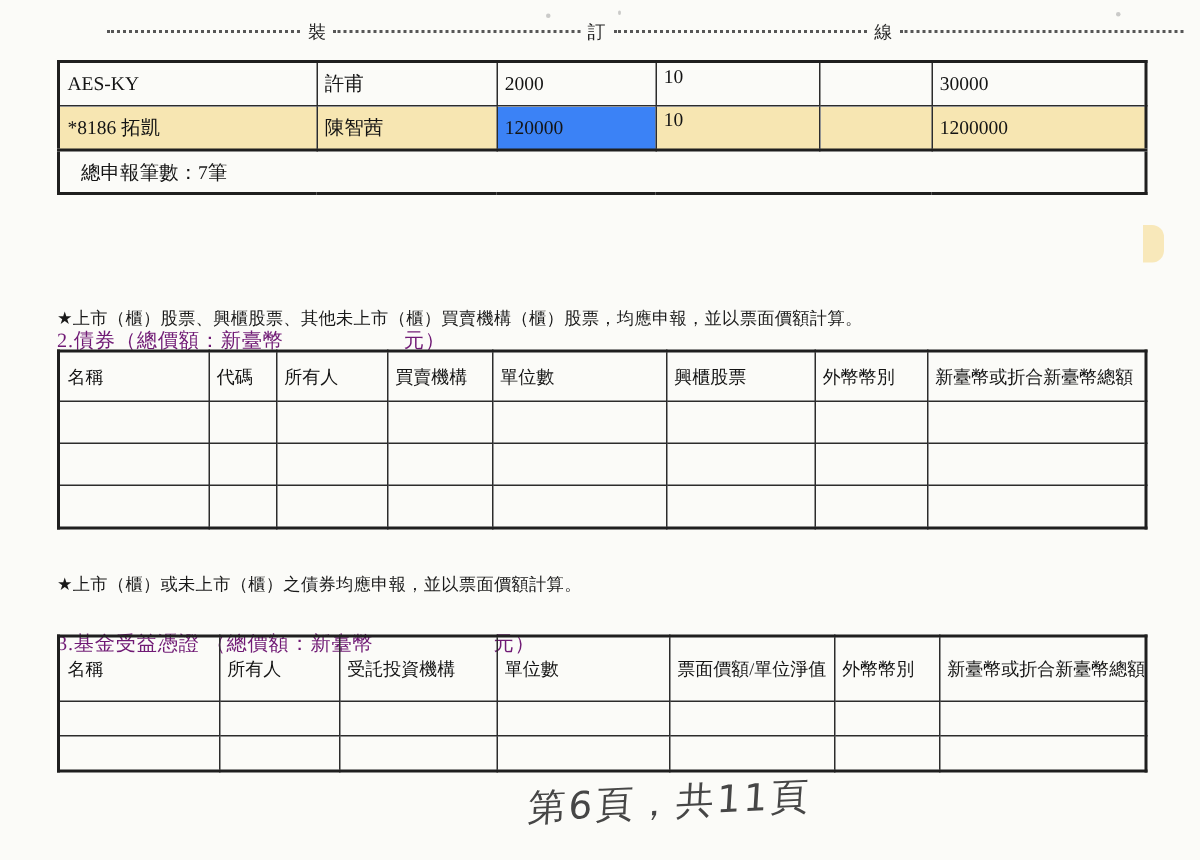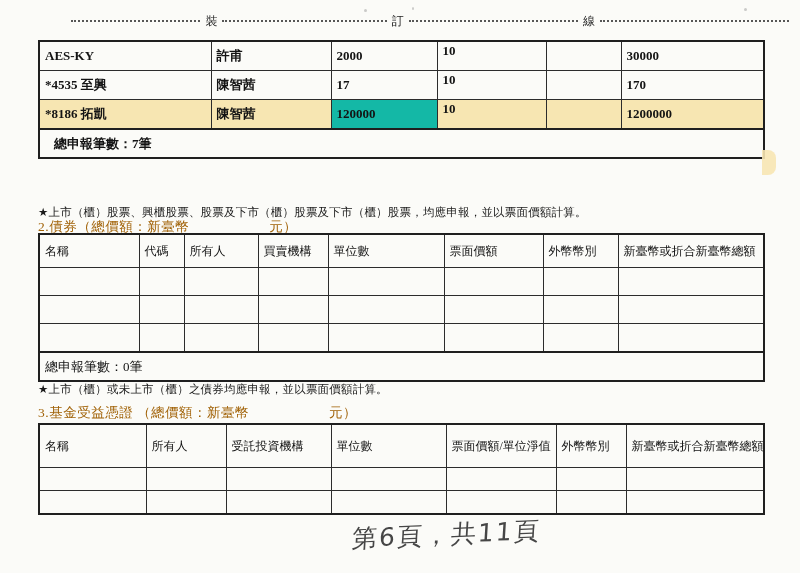--- a/index.html
+++ b/index.html
@@ -34,21 +34,21 @@
     padding:0 0 0 5px;
     font-size:13px;
     text-align:left;
     vertical-align:middle;
     overflow:hidden;white-space:nowrap;
     font-weight:normal;
     color:#141414;
   }
   .tbl{position:absolute;left:38px;width:725px;border:2px solid #1f1f1f;}
   
-  .t1 td{height:27px;font-weight:bold;}
+  .t1 td{height:27px;}
   .t1 td.face{vertical-align:top;padding-top:1px;}
   .t1 tr.summary td{height:27px;border-top:2px solid #1f1f1f;padding-left:14px;}
   
   .t2 th{height:32px;font-size:12px;}
   .t2 td{height:27px;}
   .t2 tr.summary td{height:27px;border-top:2px solid #1f1f1f;}
   
   .t3 th{height:42px;font-size:12px;}
   .t3 td{height:22px;}
   
@@ -57,21 +57,21 @@
     border-radius:0 8px 8px 0;opacity:.9;
   }
   
   .footnote{
     position:absolute;left:38px;
     font-family:"Liberation Sans","DejaVu Sans",sans-serif;
     font-size:11.5px;color:#191919;letter-spacing:.2px;white-space:nowrap;
   }
   .section-heading{
     position:absolute;left:38px;
-    font-size:13.5px;color:#a16207;white-space:nowrap;letter-spacing:.5px;
+    font-size:13.5px;color:#701a75;white-space:nowrap;letter-spacing:.5px;
   }
   .section-heading .gap{display:inline-block;width:80px;}
   
   .handwriting{
     position:absolute;left:352px;top:518px;
     font-family:"DejaVu Sans",sans-serif;
     font-size:25px;color:#2e2e2e;
     transform:rotate(-2.5deg) skewX(-6deg);
     letter-spacing:2px;opacity:.88;
   }
@@ -106,44 +106,36 @@
   </colgroup>
   <tbody>
     <tr>
       <td>AES-KY</td>
       <td>許甫</td>
       <td>2000</td>
       <td class="face">10</td>
       <td></td>
       <td>30000</td>
     </tr>
-    <tr>
-      <td>*4535 至興</td>
-      <td>陳智茜</td>
-      <td>17</td>
-      <td class="face">10</td>
-      <td></td>
-      <td>170</td>
-    </tr>
     <tr class="hl">
       <td style="background: rgb(247, 230, 178);">*8186 拓凱</td>
       <td style="background: rgb(247, 230, 178);">陳智茜</td>
-      <td style="background: #14b8a6;">120000</td>
+      <td style="background: #3b82f6;">120000</td>
       <td class="face" style="background: rgb(247, 230, 178);">10</td>
       <td style="background: rgb(247, 230, 178);"></td>
       <td style="background: rgb(247, 230, 178);">1200000</td>
     </tr>
     <tr class="summary">
       <td colspan="6">總申報筆數：7筆</td>
     </tr>
   </tbody>
 </table>
 <div class="hl-nub" style="background: rgb(247, 230, 178);"></div>
 
-<div class="footnote" style="top:205px;">★上市（櫃）股票、興櫃股票、股票及下市（櫃）股票及下市（櫃）股票，均應申報，並以票面價額計算。</div>
+<div class="footnote" style="top:205px;">★上市（櫃）股票、興櫃股票、其他未上市（櫃）買賣機構（櫃）股票，均應申報，並以票面價額計算。</div>
 
 <div class="section-heading" style="top:218px;">
   <span>2.債券（總價額：新臺幣</span><span class="gap"></span><span>元）</span>
 </div>
 
 <table class="tbl t2" style="top:233px;">
   <colgroup>
     <col style="width:100px">
       <col style="width:45px">
       <col style="width:74px">
@@ -153,21 +145,21 @@
       <col style="width:75px">
       <col style="width:146px">
   </colgroup>
   <tbody>
     <tr>
       <th>名稱</th>
       <th>代碼</th>
       <th>所有人</th>
       <th>買賣機構</th>
       <th>單位數</th>
-      <th>票面價額</th>
+      <th>興櫃股票</th>
       <th>外幣幣別</th>
       <th>新臺幣或折合新臺幣總額</th>
     </tr>
     <tr>
       <td></td>
         <td></td>
         <td></td>
         <td></td>
       <td></td>
         <td></td>
@@ -187,29 +179,26 @@
     <tr>
       <td></td>
         <td></td>
         <td></td>
         <td></td>
       <td></td>
         <td></td>
         <td></td>
         <td></td>
     </tr>
-    <tr class="summary">
-      <td colspan="8">總申報筆數：0筆</td>
-    </tr>
   </tbody>
 </table>
 
 <div class="footnote" style="top:382px;">★上市（櫃）或未上市（櫃）之債券均應申報，並以票面價額計算。</div>
 
-<div class="section-heading" style="top:404px;">
+<div class="section-heading" style="top:420px;">
   <span>3.基金受益憑證 （總價額：新臺幣</span><span class="gap"></span><span>元）</span>
 </div>
 
 <table class="tbl t3" style="top:423px;">
   <colgroup>
     <col style="width:107px">
       <col style="width:80px">
       <col style="width:105px">
       <col style="width:115px">
     <col style="width:110px">

